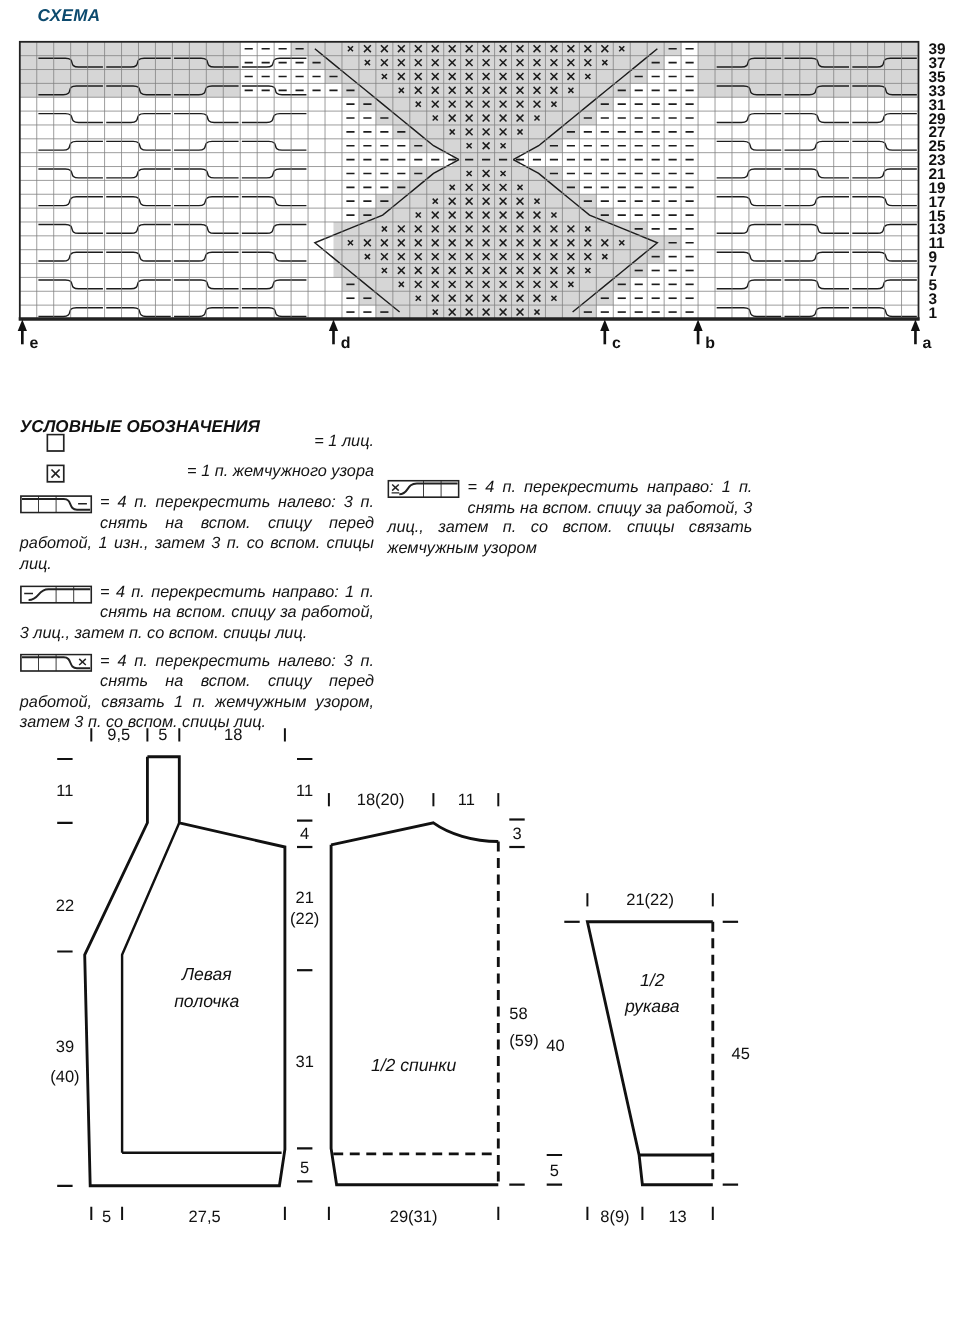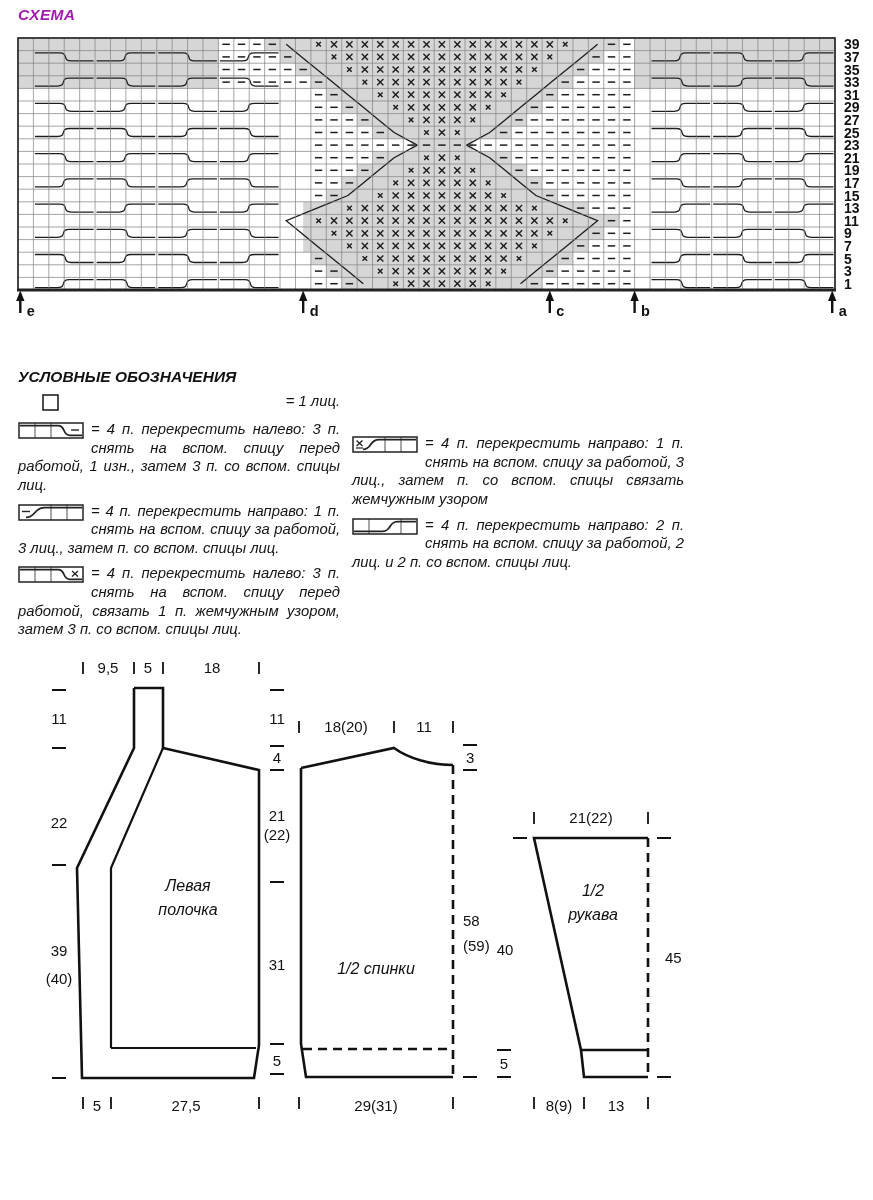--- a/index.html
+++ b/index.html
@@ -1,22 +1,22 @@
 <!DOCTYPE html>
 <html><head>
 <meta charset="utf-8">
 <style>
   html,body{margin:0;padding:0;background:#fff;}
   #page{position:relative;width:873px;height:1200px;background:#fff;overflow:hidden;
         font-family:"Liberation Sans",sans-serif;color:#111;}
-  .hdr{position:absolute;left:18px;font-size:15.5px;font-weight:bold;font-style:italic;
-       letter-spacing:.3px;color:#a21caf;}
+  .hdr{position:absolute;left:34px;font-size:15.5px;font-weight:bold;font-style:italic;
+       letter-spacing:.3px;color:#0c4a6e;}
   #schema-title{top:6px;}
   #legend-block{position:absolute;left:18px;top:368px;width:676px;}
-  #legend-title{position:relative;font-size:15.5px;font-weight:bold;font-style:italic;margin:0 0 10px 0;}
+  #legend-title{position:relative;font-size:15.5px;font-weight:bold;font-style:italic;margin:12px 0 10px 0;}
   .leg-col{position:absolute;}
   #leg-left{left:0;top:24px;width:322px;}
   #leg-right{left:334px;top:66px;width:332px;}
   .leg-item{margin:0 0 7px 0;font-style:italic;font-size:14.8px;line-height:1.26;
             text-align:justify;color:#141414;}
   .leg-item .ic{float:left;margin:2px 7px 0 0;}
   .leg-item:after{content:"";display:block;clear:both;}
   .leg-single{text-align:right;margin-bottom:9px;padding-left:24px;}
   svg{display:block;}
   svg text{font-family:"Liberation Sans",sans-serif;fill:#111;}
@@ -810,20 +810,30 @@
 
     <div id="leg-left" class="leg-col">
       <div class="leg-item leg-single">
         <span class="ic">
           <svg width="17" height="17">
               <rect x="1" y="1" width="15" height="15" fill="none" stroke="#222" stroke-width="1.6"></rect>
             </svg>
         </span>
         <span>= 1 лиц.</span>
       </div>
+      <div class="leg-item leg-single">
+        <span class="ic">
+          <svg width="17" height="17">
+              <rect x="1" y="1" width="15" height="15" fill="none" stroke="#222" stroke-width="1.6"></rect>
+              <line x1="4.8" y1="4.8" x2="12.2" y2="12.2" stroke="#222" stroke-width="1.5"></line>
+              <line x1="12.2" y1="4.8" x2="4.8" y2="12.2" stroke="#222" stroke-width="1.5"></line>
+            </svg>
+        </span>
+        <span>= 1 п. жемчужного узора</span>
+      </div>
       <div class="leg-item">
         <span class="ic">
           <svg width="66" height="17">
               <rect x="1" y="1" width="64" height="15" fill="none" stroke="#222" stroke-width="1.5"></rect>
               <line x1="17" y1="1" x2="17" y2="16" stroke="#222" stroke-width="0.8"></line>
               <line x1="33" y1="1" x2="33" y2="16" stroke="#222" stroke-width="0.8"></line>
               <path d="M2,3.6 H40 C48,3.6 44,13.4 52,13.4 H64" fill="none" stroke="#222" stroke-width="1.8"></path>
               <line x1="53" y1="8" x2="61" y2="8" stroke="#222" stroke-width="1.4"></line>
             </svg>
         </span>
@@ -864,31 +874,20 @@
               <line x1="33" y1="1" x2="33" y2="16" stroke="#222" stroke-width="0.8"></line>
               <line x1="49" y1="1" x2="49" y2="16" stroke="#222" stroke-width="0.8"></line>
               <line x1="4.5" y1="4.5" x2="10.5" y2="10" stroke="#222" stroke-width="1.3"></line>
               <line x1="10.5" y1="4.5" x2="4.5" y2="10" stroke="#222" stroke-width="1.3"></line>
               <line x1="4" y1="12" x2="11" y2="12" stroke="#222" stroke-width="1.2"></line>
               <path d="M11,13.4 C20,13.4 17,3.6 27,3.6 H64" fill="none" stroke="#222" stroke-width="1.8"></path>
             </svg>
         </span>
         <span>= 4 п. перекрестить направо: 1 п. снять на вспом. спицу за работой, 3 лиц., затем п. со вспом. спицы связать жемчужным узором</span>
       </div>
-      <div class="leg-item">
-        <span class="ic">
-          <svg width="66" height="17">
-              <rect x="1" y="1" width="64" height="15" fill="none" stroke="#222" stroke-width="1.5"></rect>
-              <line x1="17" y1="1" x2="17" y2="16" stroke="#222" stroke-width="0.8"></line>
-              <line x1="49" y1="1" x2="49" y2="16" stroke="#222" stroke-width="0.8"></line>
-              <path d="M2,13.4 H30 C40,13.4 36,3.6 46,3.6 H64" fill="none" stroke="#222" stroke-width="1.8"></path>
-            </svg>
-        </span>
-        <span>= 4 п. перекрестить направо: 2 п. снять на вспом. спицу за работой, 2 лиц. и 2 п. со вспом. спицы лиц.</span>
-      </div>
     </div>
   </div>
 
   <div id="schem-wrap">
     <svg width="873" height="480" viewBox="0 0 873 480">
       <g stroke="#111" stroke-width="2.6" fill="none">
         <path d="M118,40 H147 V100 L243,122 V397 L238,430 H66 L61,220 L118,100 V40"></path>
         <path d="M147,100 L95,220 V400 M95,400 H240" stroke-width="2.2"></path>
       </g>
       <g stroke="#111" stroke-width="1.8">

